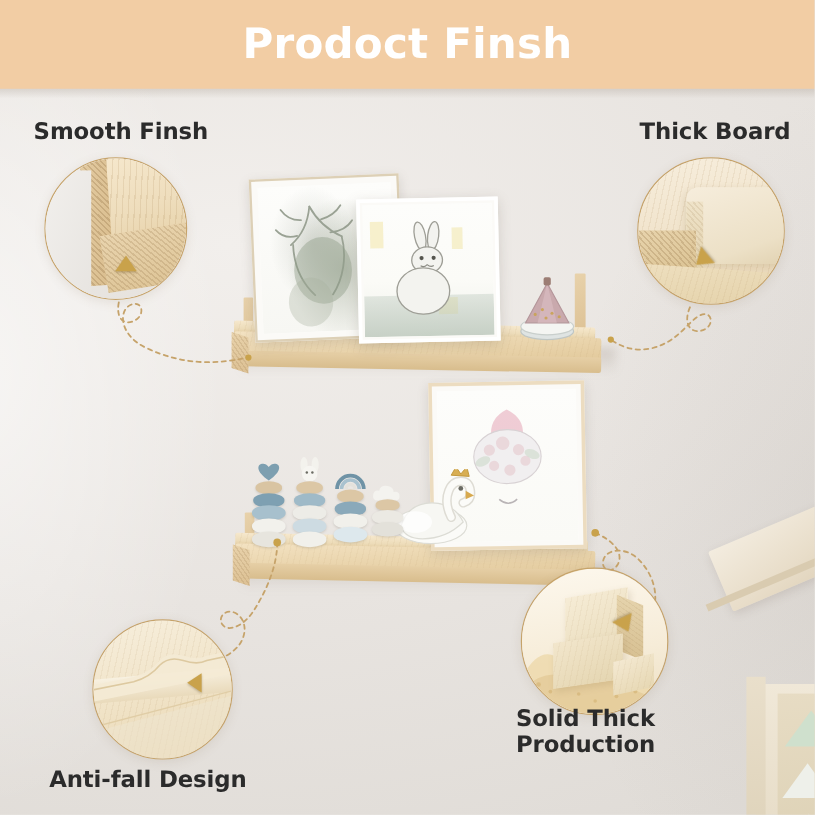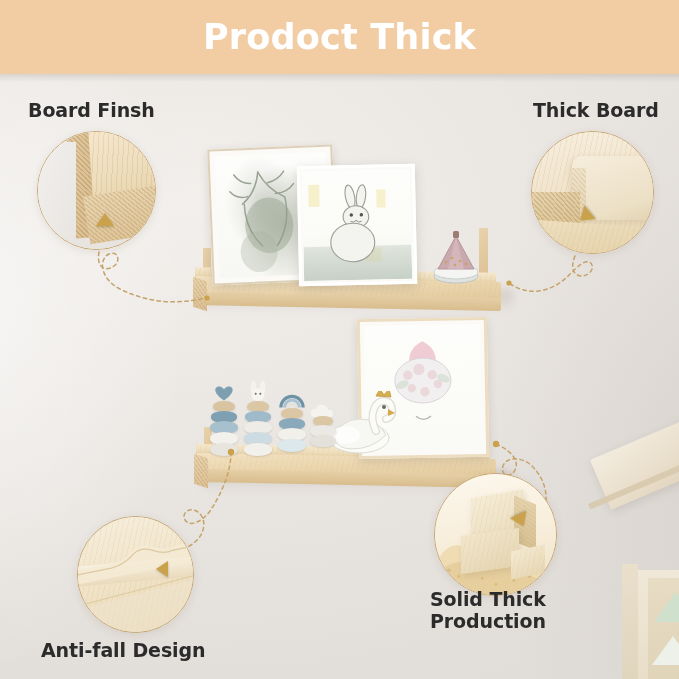--- a/index.html
+++ b/index.html
@@ -185,21 +185,21 @@
 </style>
 </head>
 <body>
 
 <div id="stage">
 
   <div id="wall-shade-left" class="wall-shade"></div>
   <div id="wall-shade-right" class="wall-shade"></div>
 
   <div id="header-banner">
-    <div id="page-title">Prodoct Thick</div>
+    <div id="page-title">Prodoct Finsh</div>
   </div>
 
   <div id="house-shelf" style="left:596px; top:452px; width:120px; height:227px;">
 
     <div style="position:absolute; left:-6px; top:8px; width:132px; height:54px;
                 background:linear-gradient(165deg,#f3ecdf 0%,#e8ddc9 60%,#ded0b7 100%);
                 transform:rotate(-23deg); transform-origin:left top;
                 box-shadow:0 3px 8px rgba(120,108,92,.18); border-radius:2px;"></div>
     <div style="position:absolute; left:-8px; top:52px; width:136px; height:6px;
                 background:#d9cbb0; transform:rotate(-23deg); transform-origin:left top;"></div>
@@ -544,19 +544,19 @@
       <div class="grain" style="opacity:.32;"></div>
     </div>
 
     <div style="position:absolute; left:76px; top:74px; width:34px; height:28px;
                 background:linear-gradient(160deg,#f4e9d2,#e6d7b2); transform:skewY(-12deg);">
       <div class="grain" style="opacity:.3;"></div>
     </div>
     <div class="arrow-marker" style="left:77px; top:40px; transform:rotate(155deg);"></div>
   </div>
 
-  <div class="callout-label" id="label-smooth-finish">Board Finsh</div>
+  <div class="callout-label" id="label-smooth-finish">Smooth Finsh</div>
   <div class="callout-label" id="label-anti-fall">Anti-fall Design</div>
   <div class="callout-label" id="label-thick-board">Thick Board</div>
   <div class="callout-label" id="label-solid-wood">Solid Thick
 Production</div>
 
 </div>
 
 </body></html>

